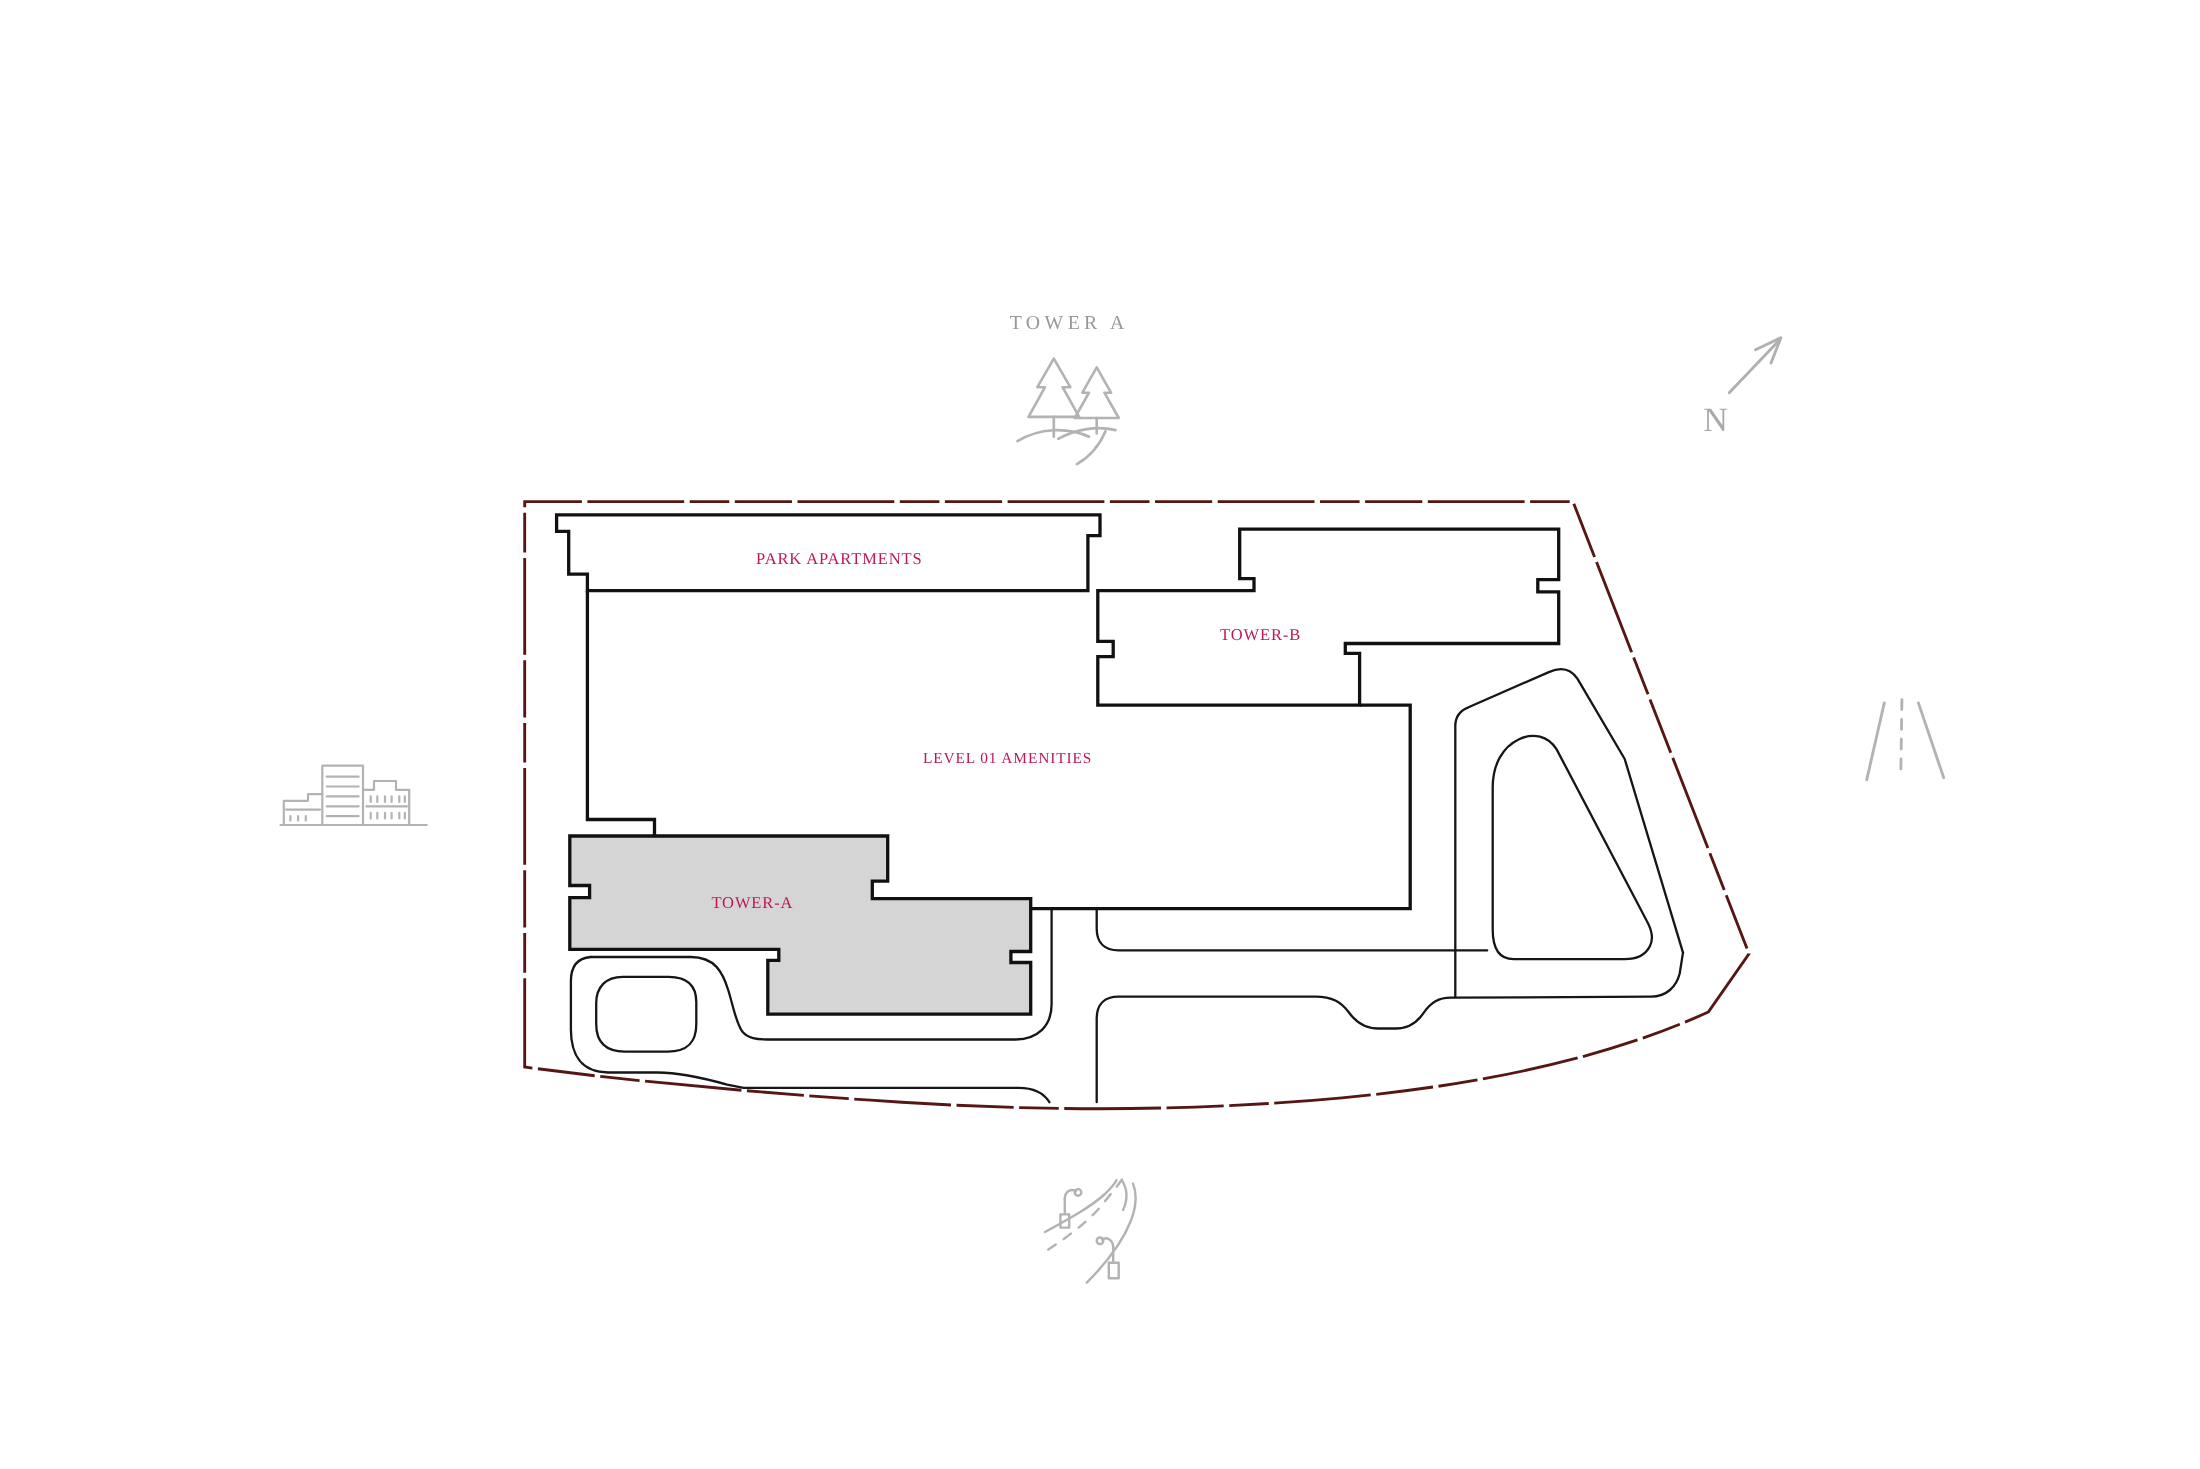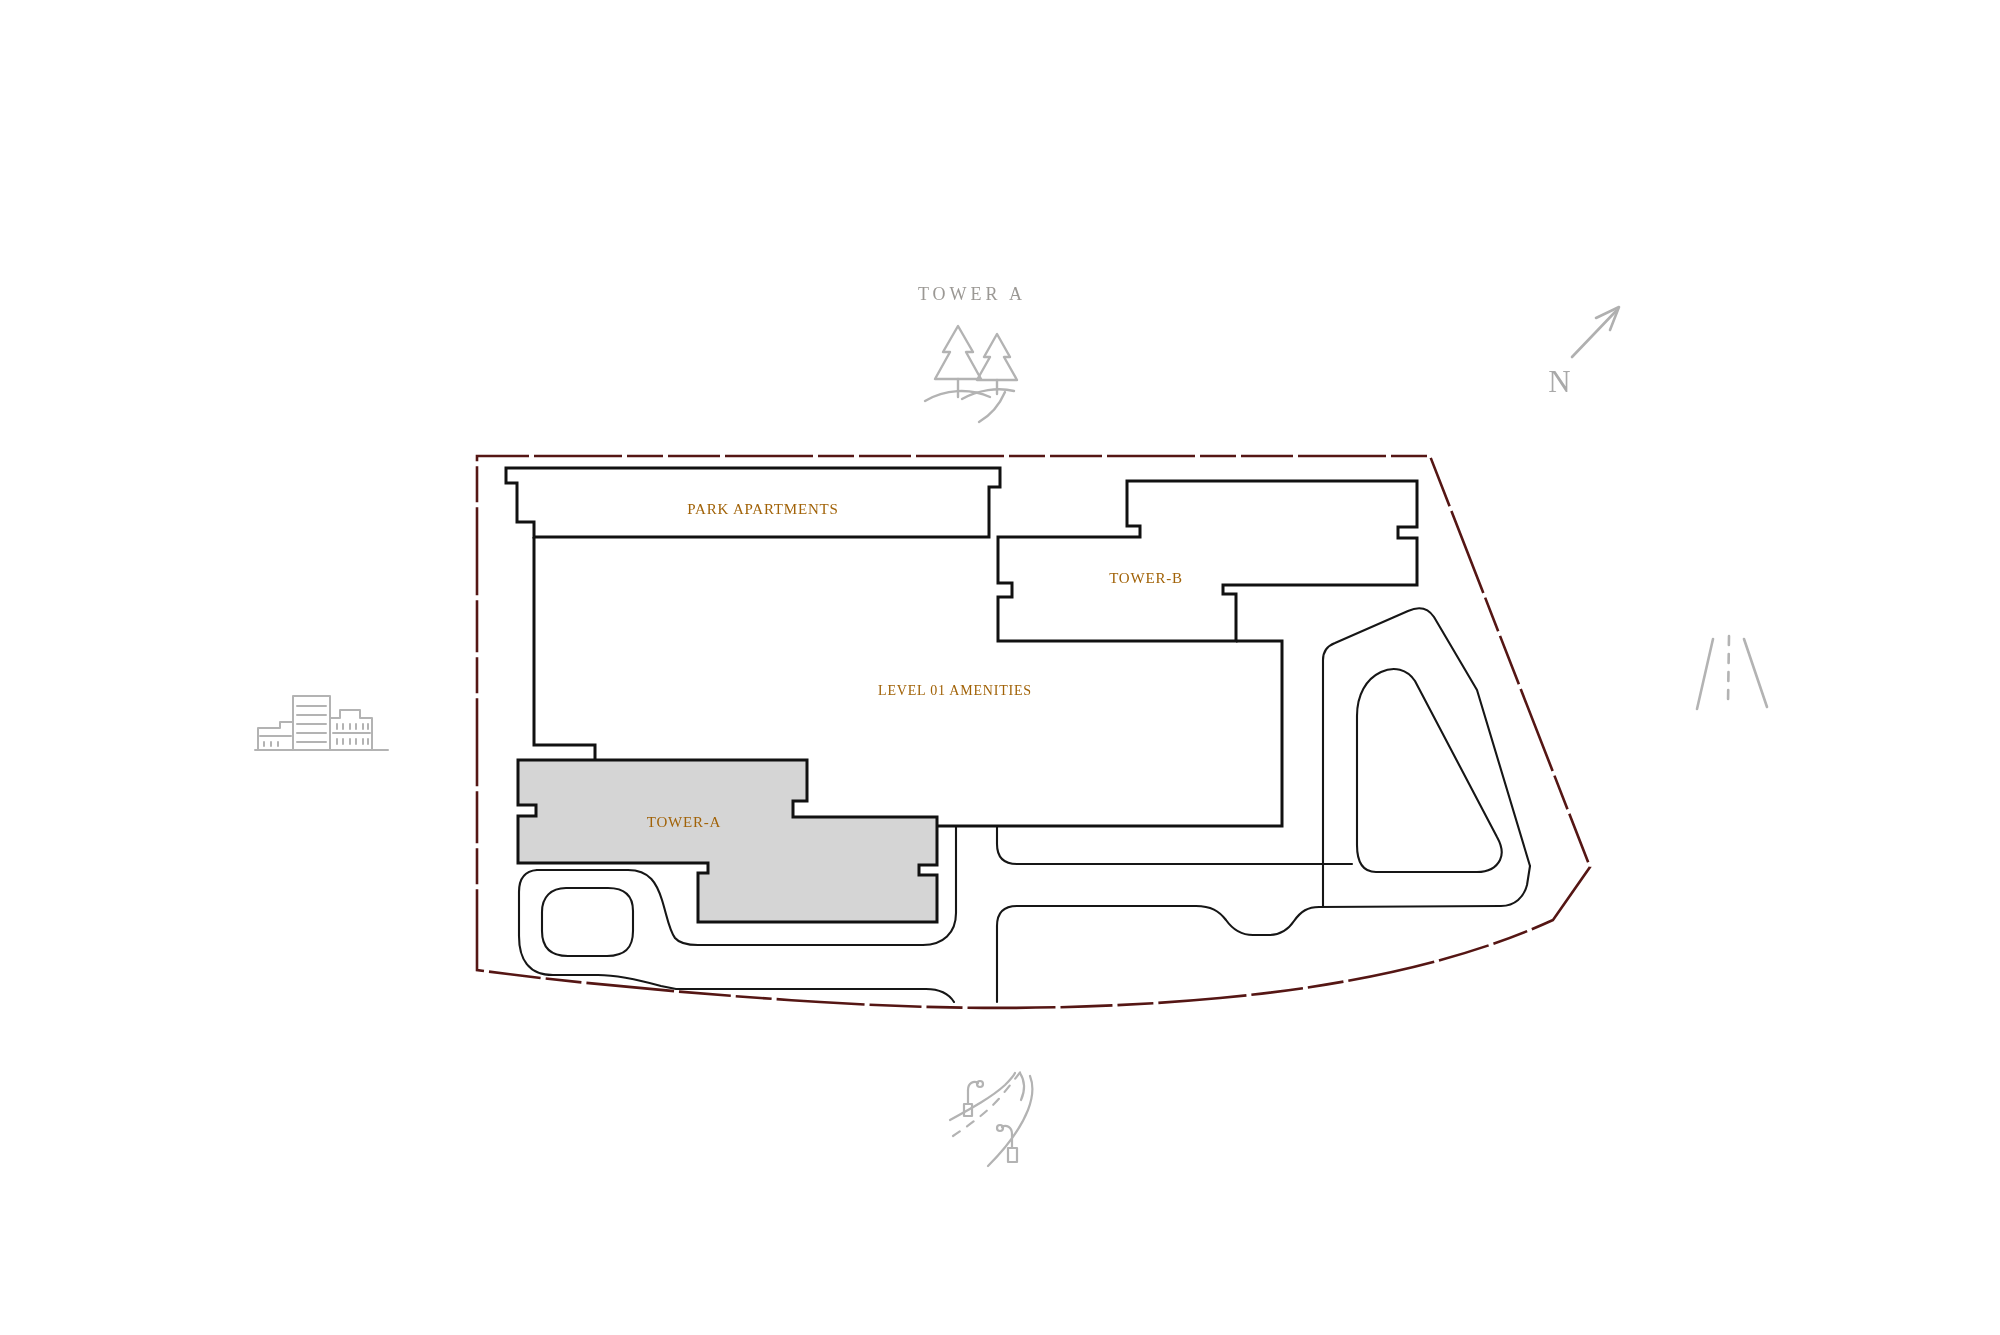--- a/index.html
+++ b/index.html
@@ -8,21 +8,21 @@
     width:2000px;height:1335px;
     background:#ffffff;
     font-family:"Liberation Serif", serif;
     overflow:hidden;
   }
   .stage svg{position:absolute;left:0;top:0;}
   .label{
     position:absolute;
     transform:translate(-50%,-50%);
     white-space:nowrap;
-    color:#a16207;
+    color:#be185d;
     font-size:15px;
     letter-spacing:0.8px;
     font-family:"Liberation Serif", serif;
   }
   .label.small{font-size:14px;}
   .header-label{
     position:absolute;
     transform:translate(-50%,-50%);
     color:#9b9894;
     font-size:18px;
@@ -120,17 +120,17 @@
   </svg>
 
   <div class="header-label" style="left:972px; top:294px;">TOWER A</div>
 
   <div class="north-n" style="left:1560px; top:382px;">N</div>
 
   <div class="label" style="left:763px; top:509px;">PARK APARTMENTS</div>
 
   <div class="label" style="left:1146px; top:578px;">TOWER-B</div>
 
-  <div class="label small" style="left:916px; top:691px;margin-left:39px;">LEVEL 01 AMENITIES</div>
+  <div class="label small" style="left:916px; top:691px;">LEVEL 01 AMENITIES</div>
 
   <div class="label" style="left:684px; top:822px;text-align:right;">TOWER-A</div>
 
 </div>
 
 </body></html>

